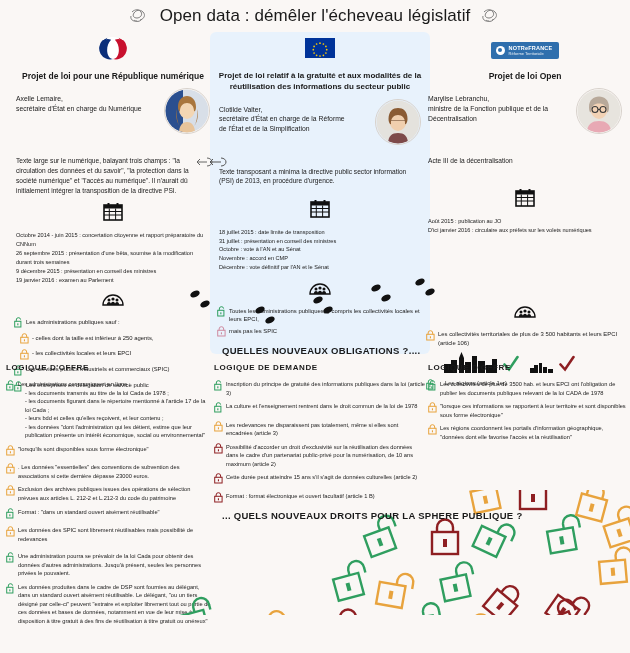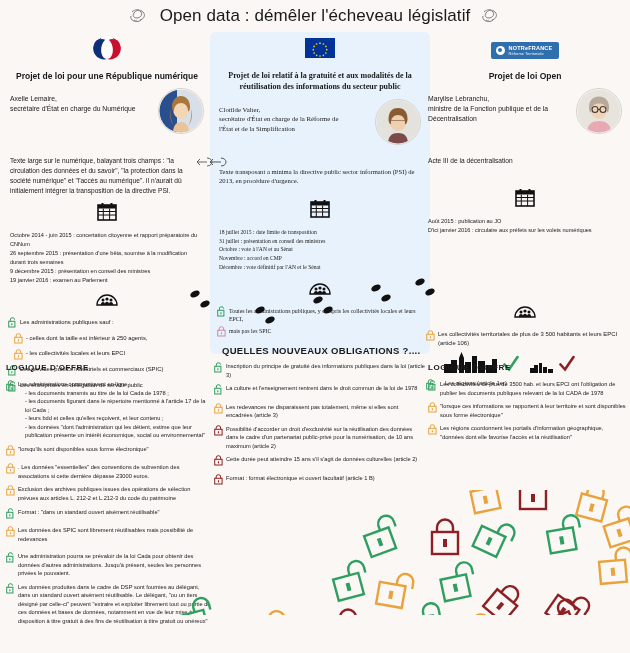--- a/index.html
+++ b/index.html
@@ -25,22 +25,22 @@
   .knot{width:22px;height:20px;opacity:.75;}
 
   
   .blue-panel{
     position:absolute;left:210px;top:32px;width:220px;height:322px;
     background:#e8f2fc;border-radius:6px;
   }
 
   
   .col{position:absolute;top:32px;width:210px;}
-  .col.left{left:2px;}
-  .col.mid{left:211px;width:218px;font-family:Liberation Serif, serif;}
+  .col.left{left:8px;}
+  .col.mid{left:211px;width:218px;}
   .col.right{left:420px;}
 
   .flagwrap{display:flex;justify-content:center;align-items:center;height:28px;margin-top:4px;}
   .flag-fr{width:30px;height:24px;}
   .logo-notre{
     background:#2f6fad;color:#fff;border-radius:2px;
     padding:3px 7px 3px 5px;display:inline-flex;align-items:center;gap:4px;
   }
   .logo-notre .dot{width:9px;height:9px;border-radius:50%;background:#fff;position:relative;}
   .logo-notre .dot::after{content:"";position:absolute;left:2.5px;top:2.5px;width:4px;height:4px;border-radius:50%;background:#2f6fad;}
@@ -637,20 +637,21 @@
       <span class="lk"><svg width="9" height="11" viewBox="0 0 9 11">
             <path d="M2.3 4.4V3.1A2 2 0 0 1 6.6 2.6" fill="none" stroke="#2f9e5f" stroke-width="1"></path>
             <rect x=".7" y="4.3" width="6.2" height="5.7" fill="none" stroke="#2f9e5f" stroke-width="1"></rect>
             <rect x="3.3" y="6.3" width="1.1" height="2" fill="#2f9e5f"></rect>
           </svg></span>
       <span class="bt">Les données produites dans le cadre de DSP sont fournies au délégant, dans un standard ouvert aisément réutilisable. Le délégant, "ou un tiers désigné par celle-ci" peuvent "extraire et exploiter librement tout ou partie de ces données et bases de données, notamment en vue de leur mise à disposition à titre gratuit à des fins de réutilisation à titre gratuit ou onéreux"</span>
     </div>
   </div>
 
   <div class="logic mid">
+    <div class="sec-h">LOGIQUE DE DEMANDE</div>
 
     <div class="li">
       <span class="lk"><svg width="9" height="11" viewBox="0 0 9 11">
             <path d="M2.3 4.4V3.1A2 2 0 0 1 6.6 2.6" fill="none" stroke="#2f9e5f" stroke-width="1"></path>
             <rect x=".7" y="4.3" width="6.2" height="5.7" fill="none" stroke="#2f9e5f" stroke-width="1"></rect>
             <rect x="3.3" y="6.3" width="1.1" height="2" fill="#2f9e5f"></rect>
           </svg></span>
       <span class="bt">Inscription du principe de gratuité des informations publiques dans la loi (article 3)</span>
     </div>
     <div class="li">
@@ -791,20 +792,21 @@
         <use href="#lkOpen" transform="translate(405 118) rotate(-10)"></use>
       </g>
     <g stroke="#e8a33d" fill="#e8a33d">
         <use href="#lkClosed" transform="translate(470 122) rotate(14)"></use>
       </g>
     <g stroke="#8e1f22" fill="#8e1f22">
         <use href="#lkOpen" transform="translate(540 120) rotate(-22)"></use>
       </g>
   </svg>
 
+  <div class="big-q" style="left:222px;top:510px">... QUELS NOUVEAUX DROITS POUR LA SPHERE PUBLIQUE ?</div>
 
   <div class="footer">
     
 
     
   </div>
 
 </div>
 
 </body></html>

